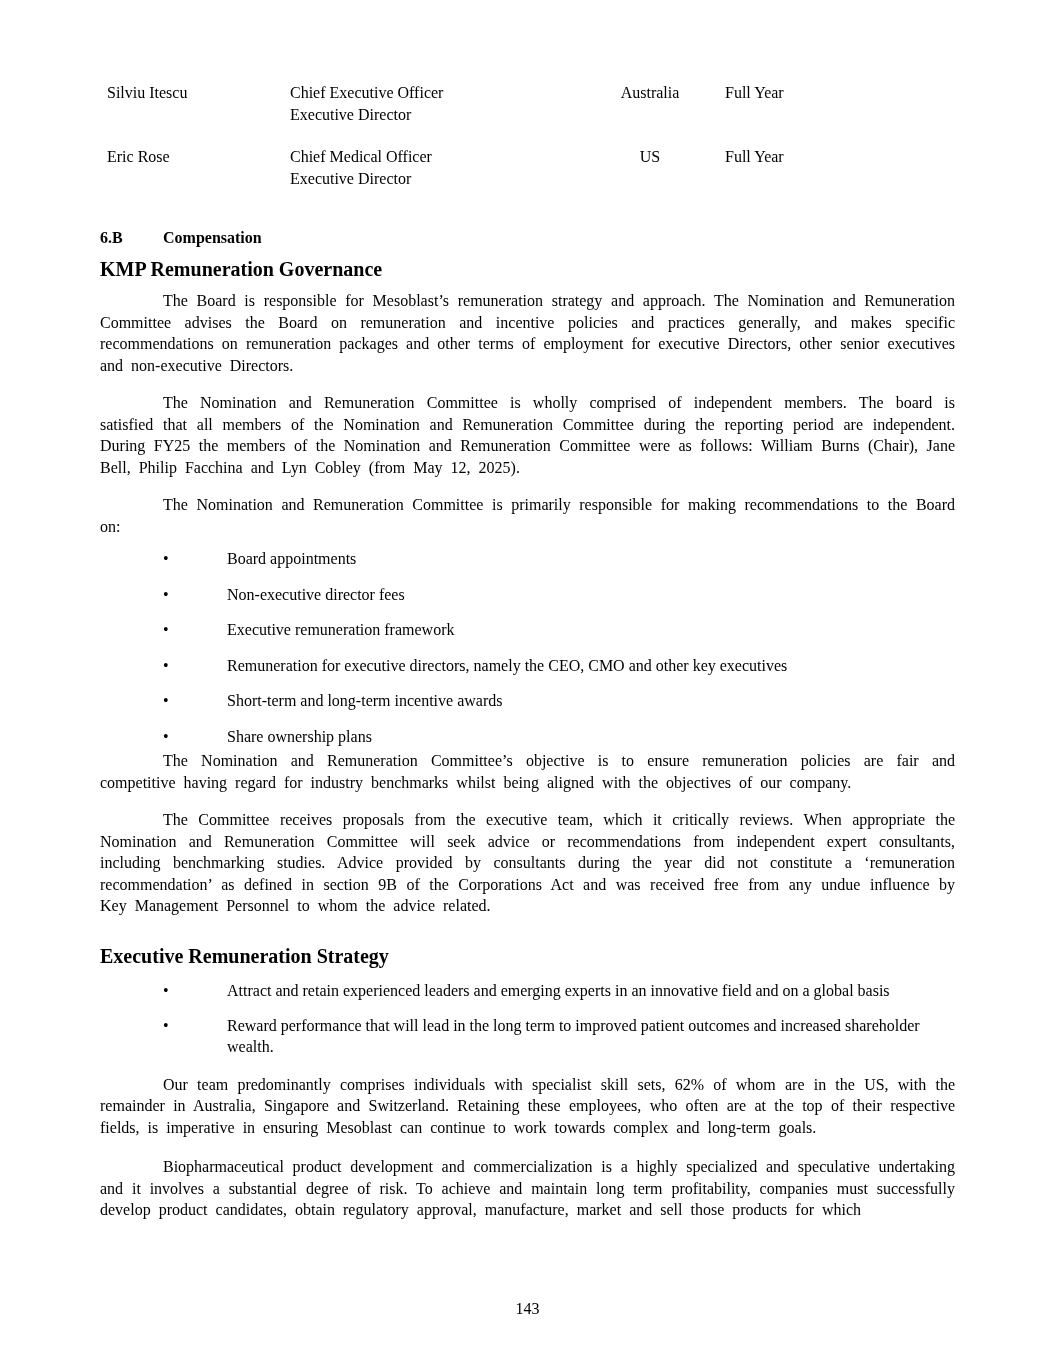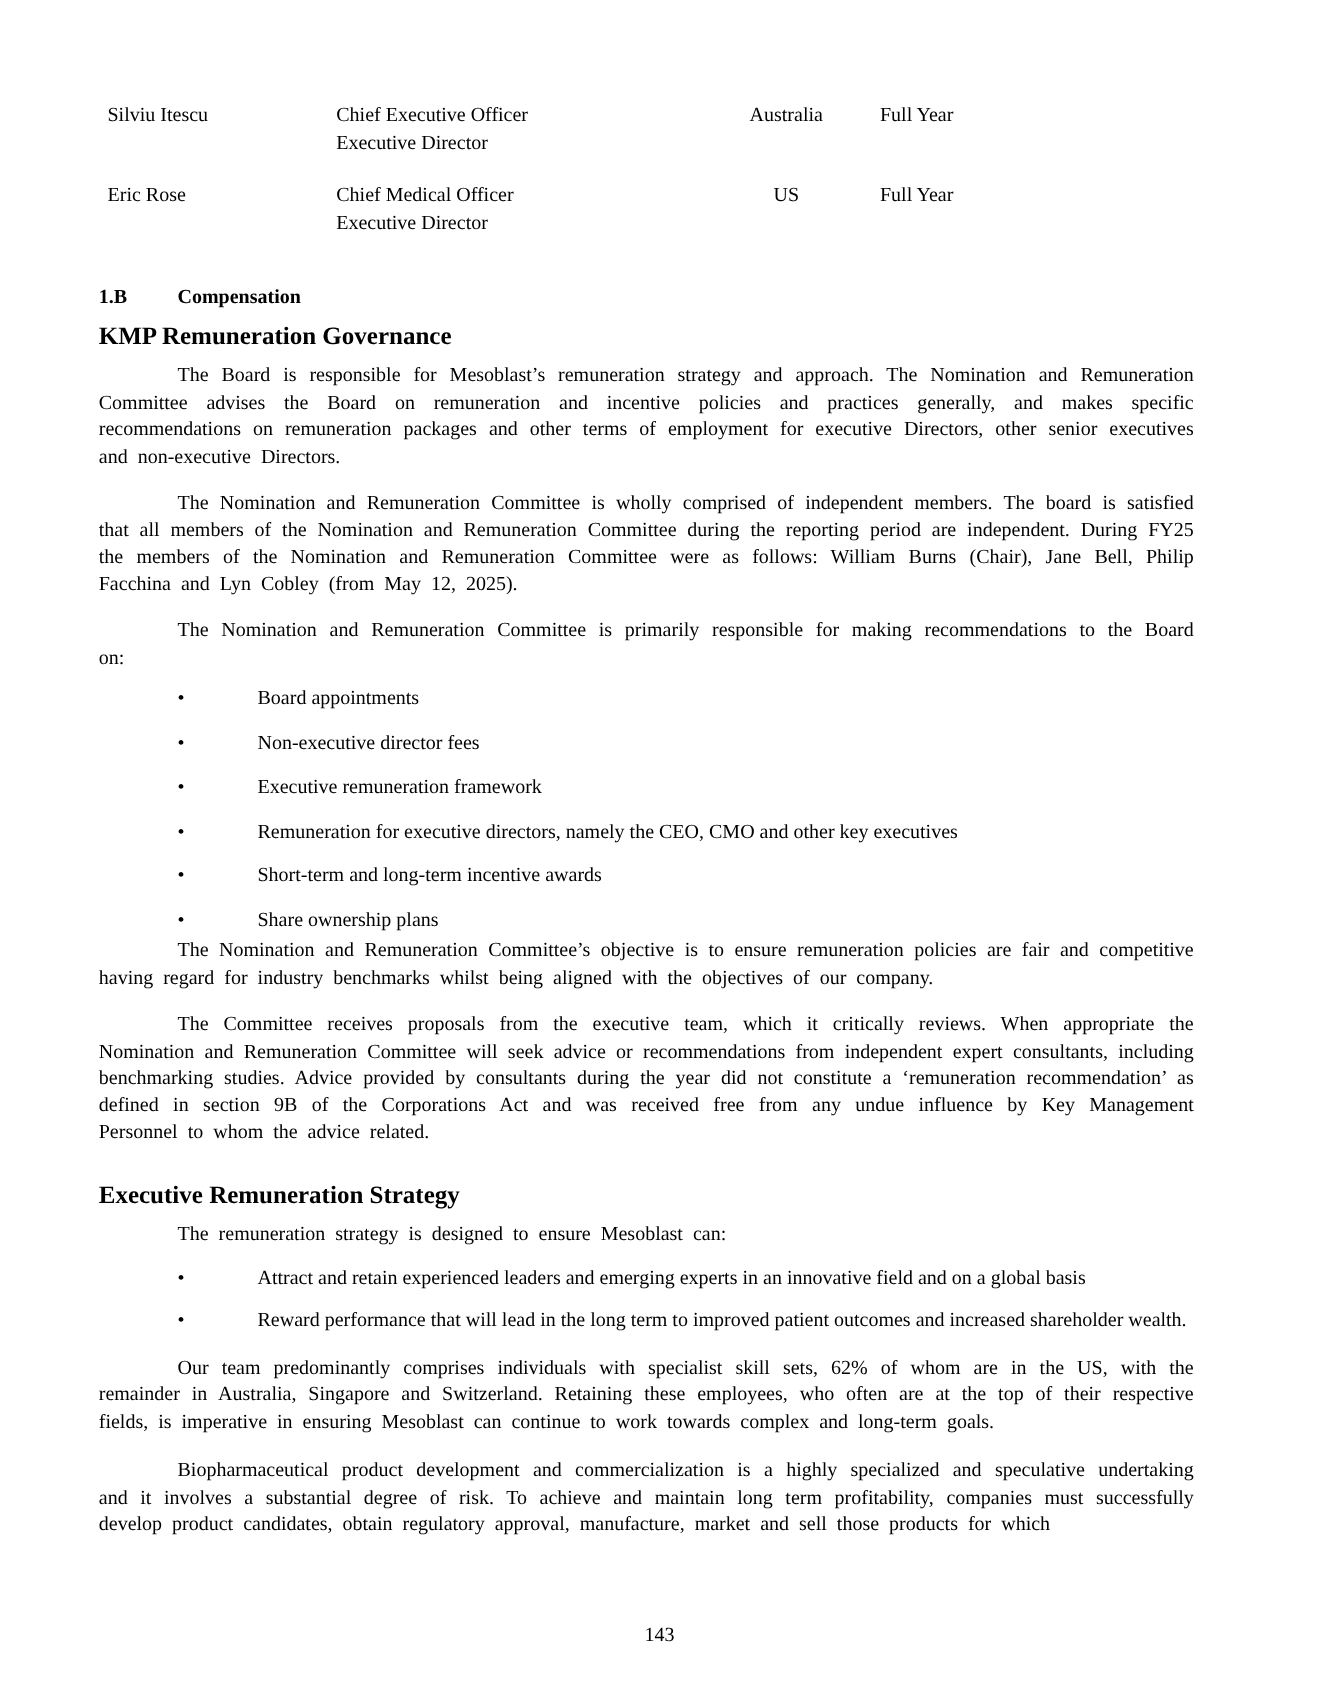--- a/index.html
+++ b/index.html
@@ -8,21 +8,21 @@
     width: 1055px;
     height: 1365px;
     position: relative;
     overflow: hidden;
     font-family: "Liberation Serif", serif;
     font-size: 16px;
     line-height: 21.5px;
     color: #000000;
   }
   .page {
-    padding: 82px 100px 0 79px;
+    padding: 82px 100px 0 100px;
   }
 
   
   .officers { padding-left: 7px; }
   .officer-row { display: flex; margin-bottom: 21px; }
   .col-name { width: 183px; }
   .col-title { width: 290px; }
   .col-loc { width: 140px; text-align: center; }
   .col-period { padding-left: 5px; }
 
@@ -89,21 +89,21 @@
       <div class="col-title">
         <div>Chief Medical Officer</div>
         <div>Executive Director</div>
       </div>
       <div class="col-loc">US</div>
       <div class="col-period">Full Year</div>
     </div>
   </div>
 
   <div class="section-heading">
-    <span class="section-num">1.B</span><span>Compensation</span>
+    <span class="section-num">6.B</span><span>Compensation</span>
   </div>
 
   <div class="sub-heading">KMP Remuneration Governance</div>
 
   <p class="para mt10">The Board is responsible for Mesoblast’s remuneration strategy and approach. The Nomination and Remuneration Committee advises the Board on remuneration and incentive policies and practices generally, and makes specific recommendations on remuneration packages and other terms of employment for executive Directors, other senior executives and non-executive Directors.</p>
   <p class="para mt16">The Nomination and Remuneration Committee is wholly comprised of independent members. The board is satisfied that all members of the Nomination and Remuneration Committee during the reporting period are independent. During FY25 the members of the Nomination and Remuneration Committee were as follows: William Burns (Chair), Jane Bell, Philip Facchina and Lyn Cobley (from May 12, 2025).</p>
   <p class="para mt16">The Nomination and Remuneration Committee is primarily responsible for making recommendations to the Board on:</p>
 
   <div class="bullets">
     <div class="bullet-item">
@@ -130,21 +130,20 @@
       <span class="bullet-marker">•</span>
       <span class="bullet-text">Share ownership plans</span>
     </div>
   </div>
 
   <p class="para mt19">The Nomination and Remuneration Committee’s objective is to ensure remuneration policies are fair and competitive having regard for industry benchmarks whilst being aligned with the objectives of our company.</p>
   <p class="para mt16">The Committee receives proposals from the executive team, which it critically reviews. When appropriate the Nomination and Remuneration Committee will seek advice or recommendations from independent expert consultants, including benchmarking studies. Advice provided by consultants during the year did not constitute a ‘remuneration recommendation’ as defined in section 9B of the Corporations Act and was received free from any undue influence by Key Management Personnel to whom the advice related.</p>
 
   <div class="sub-heading strategy-heading">Executive Remuneration Strategy</div>
 
-  <p class="para mt10">The remuneration strategy is designed to ensure Mesoblast can:</p>
 
   <div class="bullets bullets-second">
     <div class="bullet-item">
       <span class="bullet-marker">•</span>
       <span class="bullet-text">Attract and retain experienced leaders and emerging experts in an innovative field and on a global basis</span>
     </div>
     <div class="bullet-item">
       <span class="bullet-marker">•</span>
       <span class="bullet-text">Reward performance that will lead in the long term to improved patient outcomes and increased shareholder wealth.</span>
     </div>

